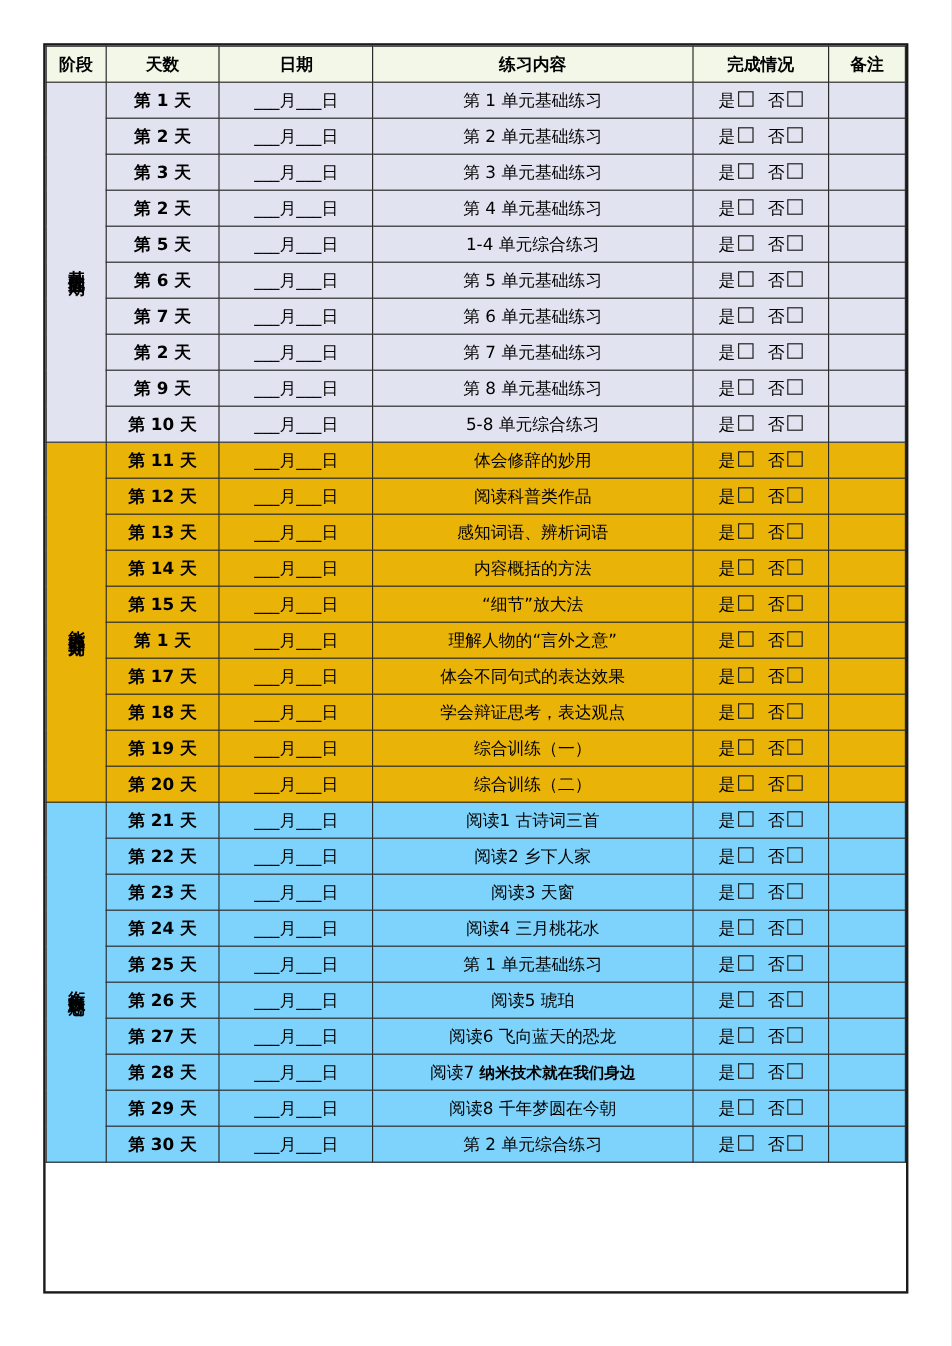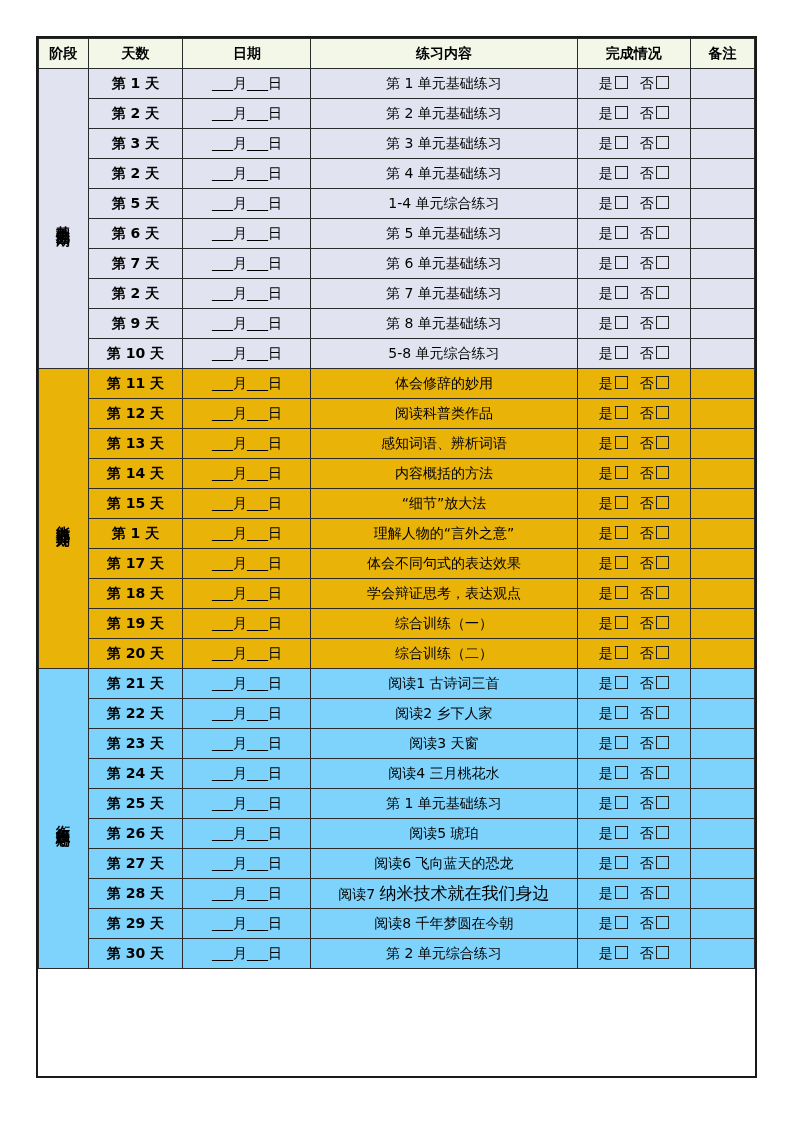--- a/index.html
+++ b/index.html
@@ -90,21 +90,22 @@
     font-size: 14px;
     letter-spacing: 0px;
     text-align: center;
   }
   .task-cell {
     text-align: left;
     padding-left: 8px;
     font-size: 14.5px;
   }
   .task-cell .small {
-    font-size: 17px;
+    font-size: 13px;
+    font-weight: bold;
   }
   .done-cell {
     font-size: 13.5px;
     letter-spacing: 0px;
   }
   .done-cell .box {
     display: inline-block;
     width: 11px;
     height: 11px;
     border: 1.3px solid #222;

